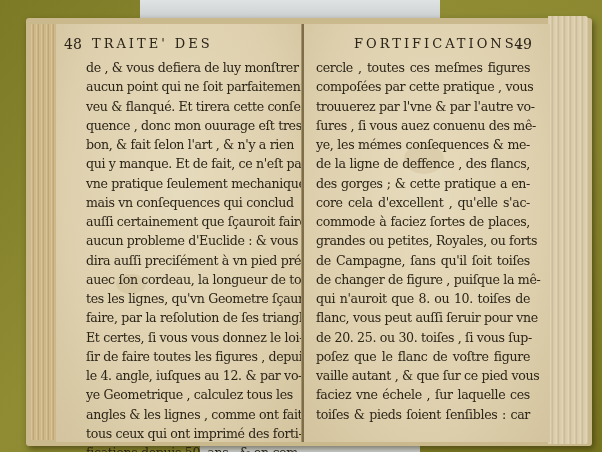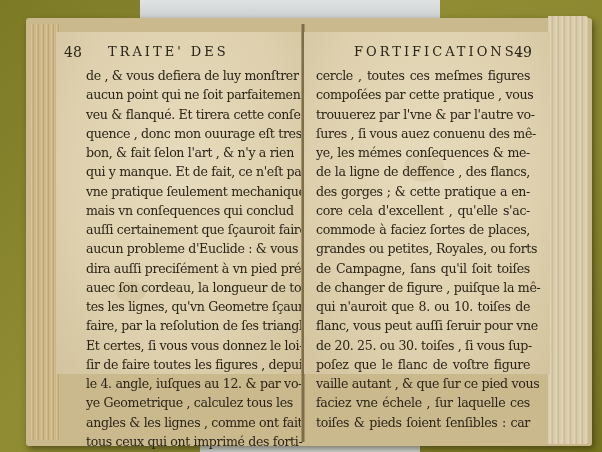--- a/index.html
+++ b/index.html
@@ -26,36 +26,35 @@
     position:absolute; left:30px; top:24px; width:30px; height:416px;
     background: repeating-linear-gradient(90deg,#c9b283 0px,#dccaa0 2px,#b89c68 3px,#d8c498 5px);
     border-radius:3px 0 0 3px;
   }
   .edge-right {
     position:absolute; left:548px; top:16px; width:40px; height:428px;
     background: repeating-linear-gradient(90deg,#d9cbaa 0px,#e2d6b8 3px,#c6b690 4px,#ddd0b1 6px);
     border-radius:0 3px 3px 0;
   }
   .page {
-    position:absolute; top:24px; height:342px;
+    position:absolute; top:24px; height:418px;
     background: radial-gradient(ellipse at 50% 40%, #e6dbbd 0%, #dfd1af 60%, #d3c39e 100%);
-    margin-top: 8px;
   }
   .page.left { left:56px; width:247px; }
   .page.right { left:304px; width:246px;text-decoration:underline; }
   .gutter {
     position:absolute; left:301px; top:24px; width:4px; height:418px;
     background: linear-gradient(90deg,#b7a57c,#6b5a38,#b7a57c);
   }
   .header {
     position:absolute; top:12px; font-size:13px; color:#2a2318;
     letter-spacing:3px; white-space:nowrap;
   }
   .left .header.pageno { left:8px; letter-spacing:0; font-size:14px; }
-  .left .header.title { left:52px; }
+  .left .header.title { left:36px; }
   .right .header.title { left:50px; }
   .right .header.pageno { right:18px; letter-spacing:0; font-size:14px; }
   .text {
     position:absolute; top:34px; font-size:12.6px; line-height:19.25px;
     color:#2b2418; font-family:"DejaVu Serif", serif;
   }
   .left .text { left:30px; width:206px; }
   .right .text { left:12px; width:214px; }
   .line { display:block; white-space:nowrap; text-align:justify; text-align-last:justify; letter-spacing:-0.35px; }
   .stain {

